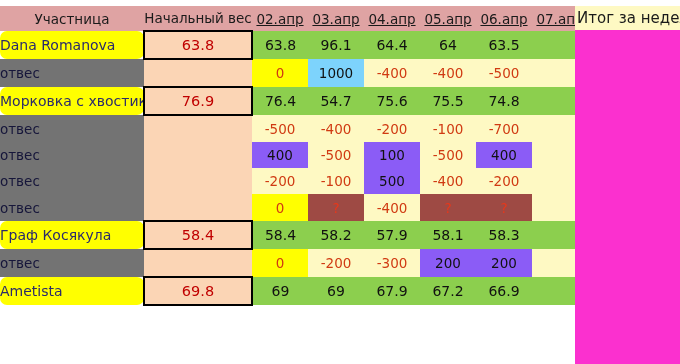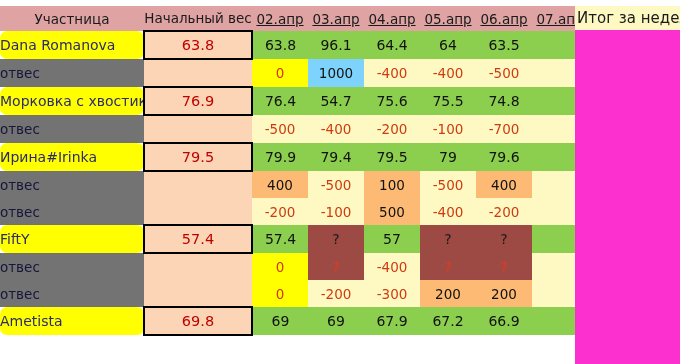--- a/index.html
+++ b/index.html
@@ -78,21 +78,21 @@
   td.otv-start{background:#fbd5b5;}
   td.dv{
     background:#fef9c3;
     color:#d03a12;
     font-size:13.5px;
     text-align:center;
   }
 
   
   td.hl-yellow{background:#ffff00;}
-  td.hl-red{background:#fdba74;color:#111111;}
+  td.hl-red{background:#8b5cf6;color:#111111;}
   td.hl-orange{background:#7dd3fc;color:#111111;}
   td.hl-dark{background:#9e4a44;color:#1a1a1a;}
   td.dv.hl-dark{color:#e8381a;}
   td.wt.hl-dark{color:#1a1a1a;}
 
   
   #magenta{
     position:absolute;
     left:575px;top:24px;
     width:105px;height:340px;
@@ -173,69 +173,59 @@
         <tr class="otvrow">
           <td class="otv-label">отвес</td>
           <td class="otv-start"></td>
           <td class="dv">-500</td>
           <td class="dv">-400</td>
           <td class="dv">-200</td>
           <td class="dv">-100</td>
           <td class="dv">-700</td>
           <td class="dv"></td>
         </tr>
-        <tr class="namerow">
-          <td class="nick">Ирина#Irinka</td>
-          <td class="start">79.5</td>
-          <td class="wt">79.9</td>
-          <td class="wt">79.4</td>
-          <td class="wt">79.5</td>
-          <td class="wt">79</td>
-          <td class="wt">79.6</td>
-          <td class="wt"></td>
-        </tr>
         <tr class="otvrow">
           <td class="otv-label">отвес</td>
           <td class="otv-start"></td>
           <td class="dv hl-red">400</td>
           <td class="dv">-500</td>
           <td class="dv hl-red">100</td>
           <td class="dv">-500</td>
           <td class="dv hl-red">400</td>
           <td class="dv"></td>
         </tr>
         <tr class="otvrow">
           <td class="otv-label">отвес</td>
           <td class="otv-start"></td>
           <td class="dv">-200</td>
           <td class="dv">-100</td>
           <td class="dv hl-red">500</td>
           <td class="dv">-400</td>
           <td class="dv">-200</td>
           <td class="dv"></td>
         </tr>
-        <tr class="namerow">
-          <td class="nick">FiftY</td>
-          <td class="start">57.4</td>
-          <td class="wt">57.4</td>
-          <td class="wt hl-dark">?</td>
-          <td class="wt">57</td>
-          <td class="wt hl-dark">?</td>
-          <td class="wt hl-dark">?</td>
-          <td class="wt"></td>
-        </tr>
         <tr class="otvrow">
           <td class="otv-label">отвес</td>
           <td class="otv-start"></td>
           <td class="dv hl-yellow">0</td>
           <td class="dv hl-dark">?</td>
           <td class="dv">-400</td>
           <td class="dv hl-dark">?</td>
           <td class="dv hl-dark">?</td>
           <td class="dv"></td>
+        </tr>
+        <tr class="namerow">
+          <td class="nick">Граф Косякула</td>
+          <td class="start">58.4</td>
+          <td class="wt">58.4</td>
+          <td class="wt">58.2</td>
+          <td class="wt">57.9</td>
+          <td class="wt">58.1</td>
+          <td class="wt">58.3</td>
+          <td class="wt"></td>
         </tr>
         <tr class="otvrow">
           <td class="otv-label">отвес</td>
           <td class="otv-start"></td>
           <td class="dv hl-yellow">0</td>
           <td class="dv">-200</td>
           <td class="dv">-300</td>
           <td class="dv hl-red">200</td>
           <td class="dv hl-red">200</td>
           <td class="dv"></td>

